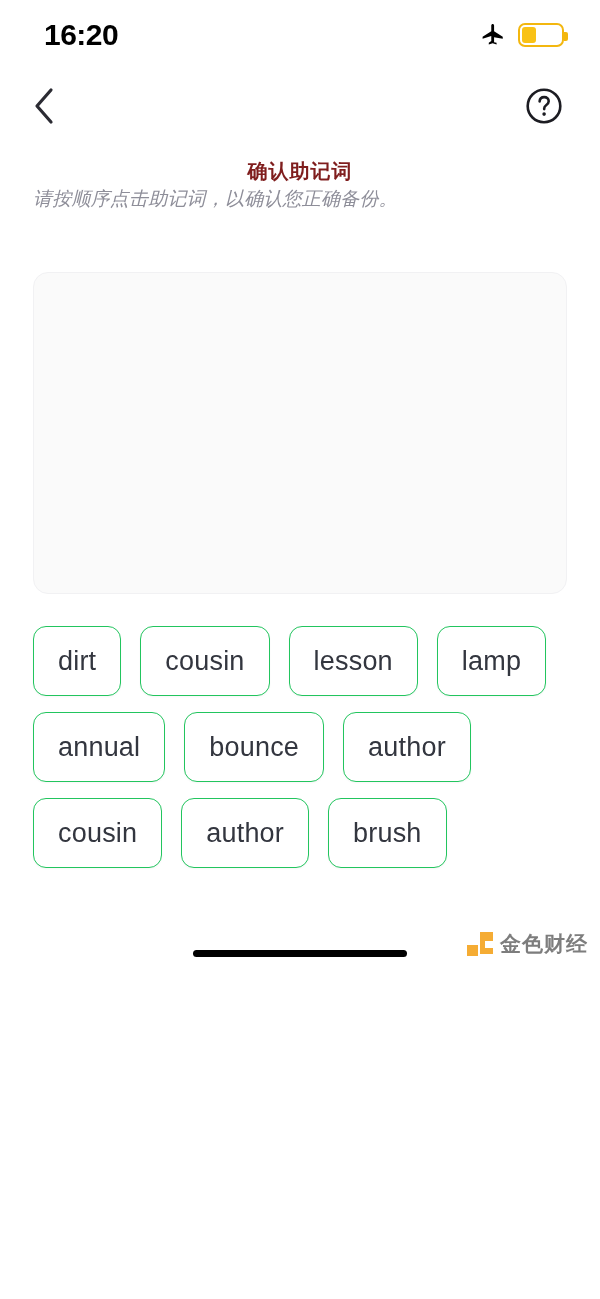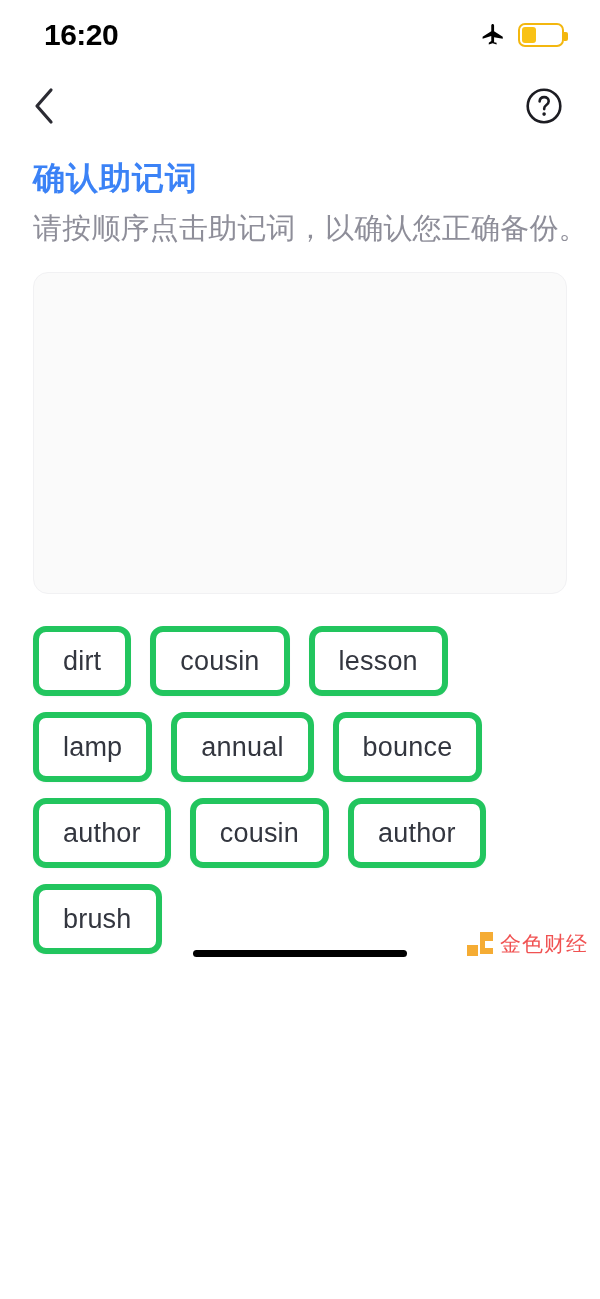--- a/index.html
+++ b/index.html
@@ -96,33 +96,35 @@
     background: none; border: none;
   }
 
   
   .headings {
     position: absolute;
     top: 158px; left: 33px;
     width: 534px;
   }
   .page-title {
-    font-size: 32px;
+    font-size: 20px;
     font-weight: bold;
-    color: #3b82f6;
+    color: #7f1d1d;
     letter-spacing: 1px;
     line-height: 1.3;
+    text-align: center;
   }
   .page-subtitle {
-    margin-top: 9px;
-    font-size: 29px;
+    margin-top: 2px;
+    font-size: 19px;
     color: #8e8e99;
     letter-spacing: 0.2px;
     line-height: 1.35;
     white-space: nowrap;
+    font-style: italic;
   }
 
   
   .answer-card {
     position: absolute;
     top: 272px; left: 33px;
     width: 534px;
     height: 322px;
     background: #fafafa;
     border: 1px solid #f1f1f3;
@@ -141,21 +143,21 @@
     width: 534px;
     display: flex;
     flex-wrap: wrap;
     gap: 16px 19px;
   }
   .word-chip {
     height: 70px;
     min-width: 83px;
     padding: 0 24px;
     background: #ffffff;
-    border: 6px solid #22c55e;
+    border: 1px solid #22c55e;
     border-radius: 13px;
     display: flex;
     align-items: center;
     justify-content: center;
     font-size: 27px;
     color: #33363f;
     letter-spacing: 0.2px;
     cursor: pointer;
     box-shadow: 0 1px 2px rgba(17,17,26,0.035);
     user-select: none;
@@ -187,22 +189,22 @@
     align-items: center;
     gap: 7px;
     opacity: 0.92;
   }
   .wm-mark { position: relative; width: 26px; height: 24px; }
   .wm-sq1 { position: absolute; left: 0; bottom: 0; width: 11px; height: 11px; background: #f5a623; }
   .wm-sq2 { position: absolute; right: 0; top: 0; width: 13px; height: 22px; background: #f5a623; }
   .wm-notch { position: absolute; right: 0; top: 9px; width: 8px; height: 7px; background: #ffffff; }
   .wm-text {
     font-size: 21px;
-    font-weight: normal;
-    color: #ef4444;
+    font-weight: bold;
+    color: #737373;
     letter-spacing: 1px;
   }
 
   
   .home-indicator {
     position: absolute;
     left: 50%;
     transform: translateX(-50%);
     bottom: 13px;
     width: 214px;

